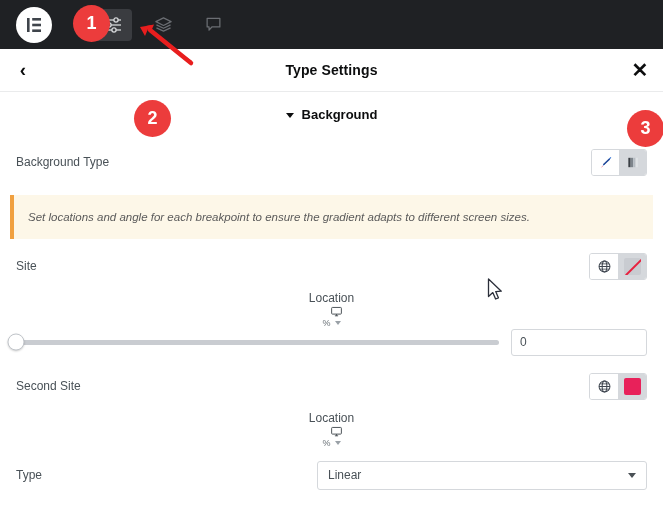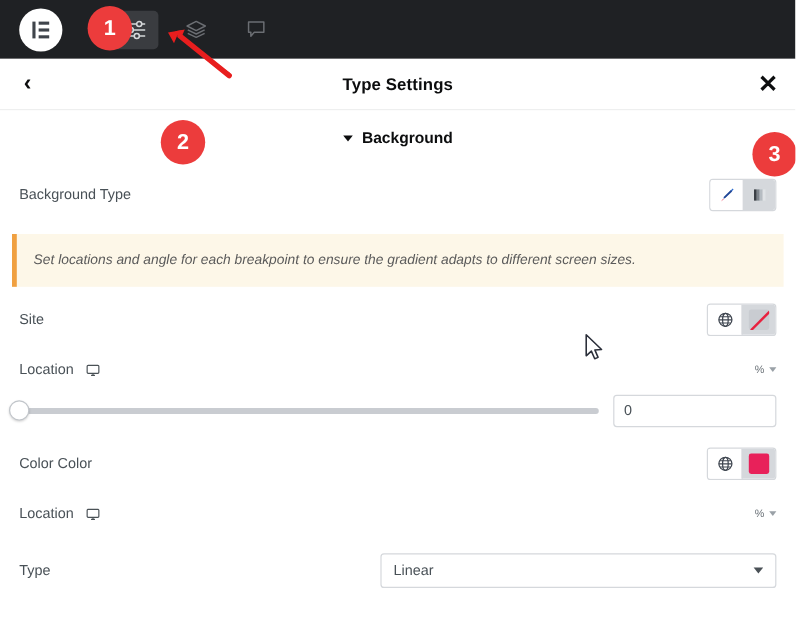--- a/index.html
+++ b/index.html
@@ -161,21 +161,21 @@
     content: "";
     position: absolute;
     left: -3px; top: 50%;
     width: 26px; height: 1.6px;
     background: #e8213f;
     transform: rotate(-45deg);
     transform-origin: center;
   }
 
   
-  .loc-row { height: 30px; margin-top: 6px; }
+  .loc-row { height: 30px; margin-top: 6px; flex-direction: column; }
   .monitor-icon { margin-left: 10px; display: flex; align-items: center; }
   .unit-ctl {
     display: flex; align-items: center; gap: 4px;
     font-size: 9px; color: #6b7278;
   }
   .unit-chevron {
     display: inline-block;
     width: 0; height: 0;
     border-left: 3.5px solid transparent;
     border-right: 3.5px solid transparent;
@@ -394,21 +394,21 @@
       <div class="slider">
         <div class="slider-track"></div>
         <div class="slider-handle" id="handle-1" style="left: 0%;"></div>
       </div>
       <div class="num-input">
         <span>0</span>
       </div>
     </div>
 
     <div class="row color-row">
-      <span class="row-label">Color Color</span>
+      <span class="row-label">Second Site</span>
       <span class="row-spacer"></span>
       <div class="color-ctl">
         <div class="color-globe">
           <svg width="15" height="15" viewBox="0 0 16 16">
             <circle cx="8" cy="8" r="5.8" fill="none" stroke="#3f4650" stroke-width="1.1"></circle>
             <ellipse cx="8" cy="8" rx="2.5" ry="5.8" fill="none" stroke="#3f4650" stroke-width="1.1"></ellipse>
             <line x1="2.2" y1="8" x2="13.8" y2="8" stroke="#3f4650" stroke-width="1.1"></line>
             <line x1="3.2" y1="5.2" x2="12.8" y2="5.2" stroke="#3f4650" stroke-width="0.9"></line>
             <line x1="3.2" y1="10.8" x2="12.8" y2="10.8" stroke="#3f4650" stroke-width="0.9"></line>
           </svg>

